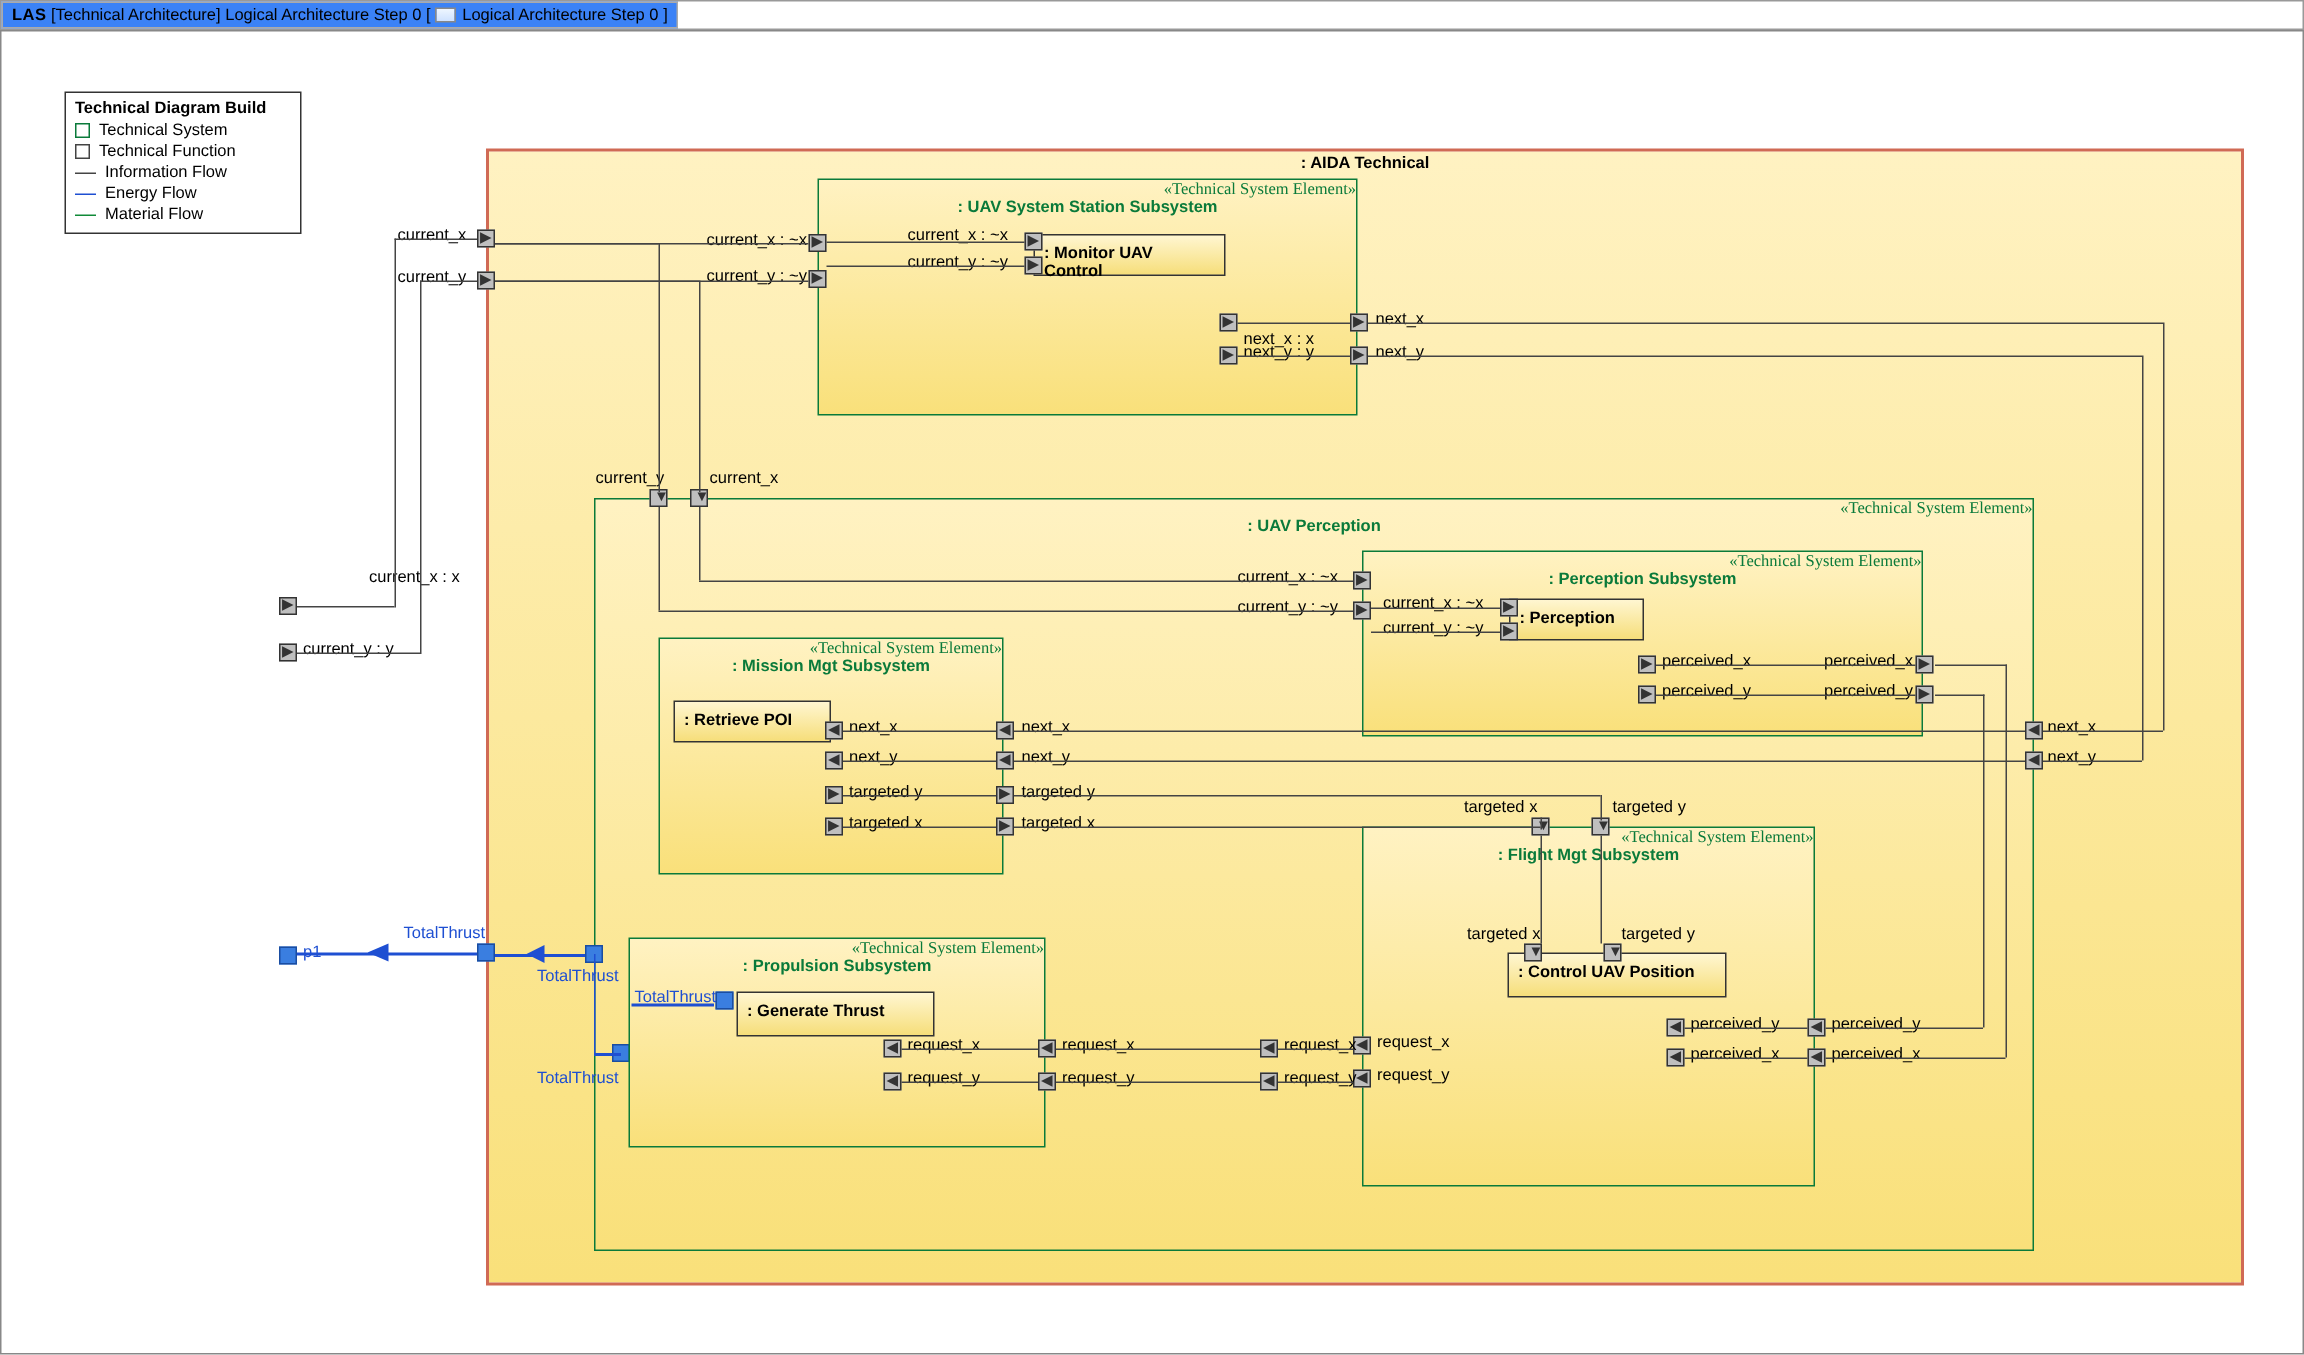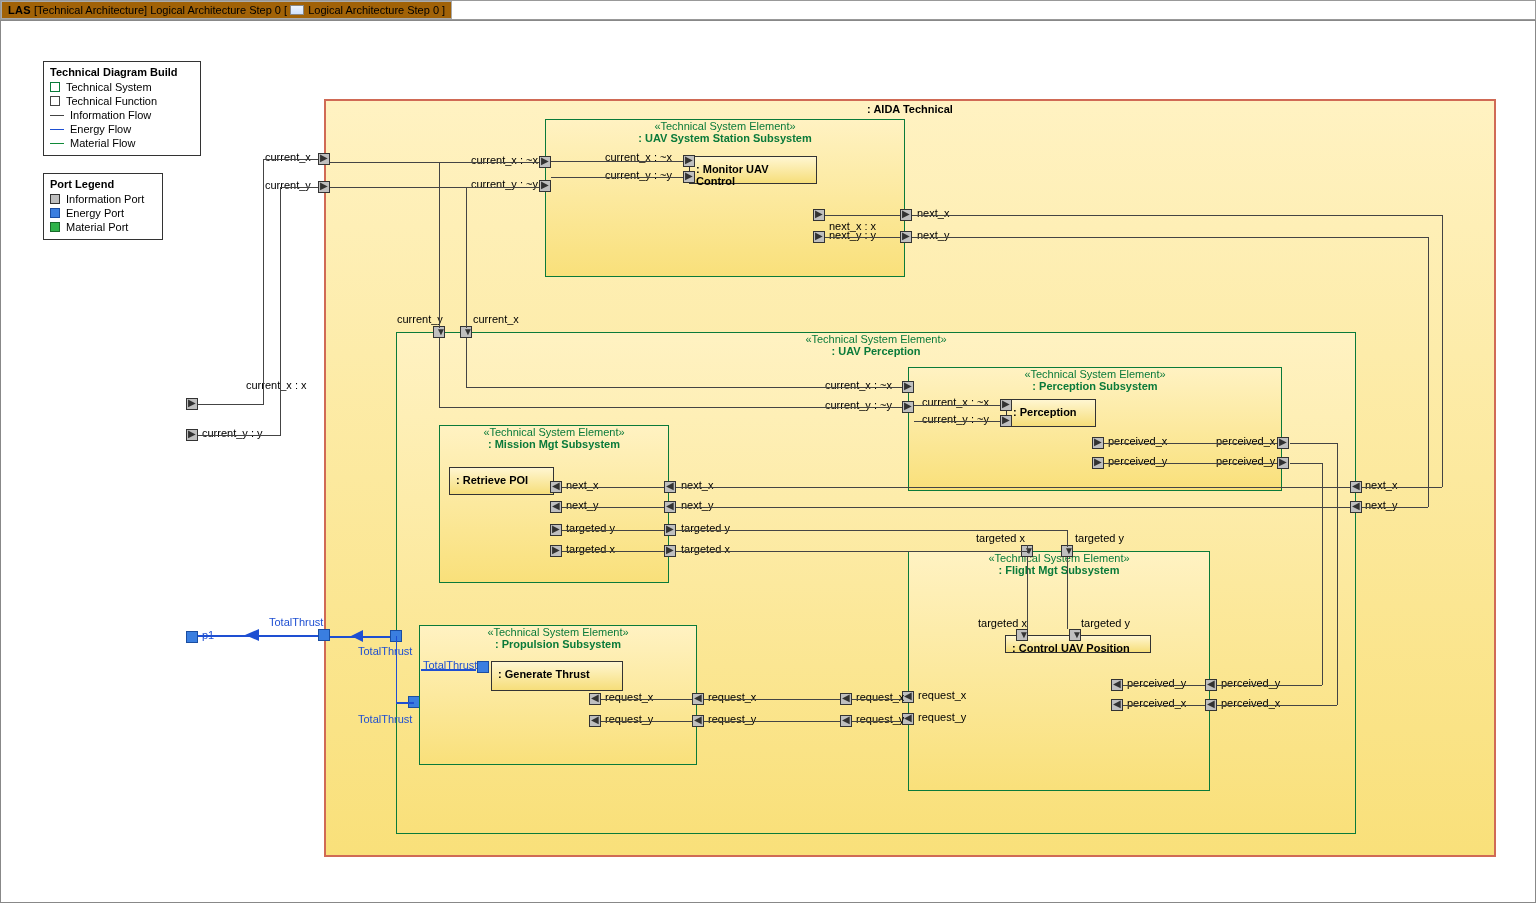--- a/index.html
+++ b/index.html
@@ -1,18 +1,18 @@
 <!DOCTYPE html>
 <html><head>
 <meta charset="utf-8">
 <style>
   * { box-sizing: border-box; }
   html, body { margin: 0; padding: 0; width: 1536px; height: 903px; background: #fff; font-family: Arial, Helvetica, sans-serif; font-size: 11px; color: #000; }
   .tab-bar { display: flex; align-items: center; height: 20px; border: 1px solid #999; border-bottom: 1px solid #999; background: #fff; }
-  .tab-item { display: flex; align-items: center; border: 1px solid #aaa; background: #a16207; padding: 1px 6px; margin-right: 2px; height: 18px; }
+  .tab-item { display: flex; align-items: center; border: 1px solid #aaa; background: #3b82f6; padding: 1px 6px; margin-right: 2px; height: 18px; }
   .tab-bold { font-weight: 700; letter-spacing: 0.3px; }
   .canvas { position: absolute; top: 20px; left: 0; right: 0; bottom: 0; border: 1px solid #888; background: #fff; }
 
   .legend-box { position: absolute; border: 1px solid #333; background: #fff; padding: 4px 6px 4px 6px; }
   .legend-title { font-weight: 700; margin-bottom: 3px; }
   .legend-row { display: flex; align-items: center; gap: 6px; margin: 2px 0; text-align: right; }
   .sq { display:inline-block; width:10px; height:10px; border:1px solid #333; background:#fff; }
   .sq.green { border-color: #0a7a3a; }
   .sq.dark { border-color: #444; }
   .sq.port-grey { background:#bfbfbf; }
@@ -20,21 +20,21 @@
   .sq.port-green { background:#2fb34a; border-color:#186a29; }
   .line { width:14px; height:0; border-top: 1px solid #333; }
   .line.blue { border-top-color:#1e4fd2; }
   .line.green { border-top-color:#108a38; }
   .line.grey { border-top-color:#444; }
 
   .block { position:absolute; border:1px solid #333; }
   .yel { background: linear-gradient(180deg,#fff2c2 0%, #f9e07a 100%); }
   .greenborder { border:1px solid #0a7a3a; }
   .redborder { border:2px solid #d06a55; }
-  .stereo { text-align:center; color:#0a7a3a; font-size:11px; }
+  .stereo { text-align:right; color:#0a7a3a; font-size:11px;font-family:Liberation Serif, serif; }
   .title { text-align:center; font-weight:700; }
   .title-green { color:#0a7a3a; }
   .title-black { color:#000; }
   .func { background: linear-gradient(180deg,#fff6d1 0%, #f6de7a 100%); border:1px solid #333; position:absolute; }
 
   .port { position:absolute; width:12px; height:12px; border:1px solid #333; background:#bfbfbf; }
   .port.blueport { background:#3a7ee0; border-color:#1a4da1; }
   .port.rarr::after { content:"▶"; position:absolute; top:-2px; left:1px; font-size:10px; color:#333;}
   .port.larr::after { content:"◀"; position:absolute; top:-2px; left:1px; font-size:10px; color:#333;}
   .port.darr::after { content:"▼"; position:absolute; top:-1px; left:2px; font-size:10px; color:#333;}
@@ -76,35 +76,20 @@
         <span class="line grey"></span>
         <span>Information Flow</span>
       </div>
     <div class="legend-row">
         <span class="line blue"></span>
         <span>Energy Flow</span>
       </div>
     <div class="legend-row">
         <span class="line green"></span>
         <span>Material Flow</span>
-      </div>
-  </div>
-  <div class="legend-box" style="left:42px; top:152px; width:120px;">
-    <div class="legend-title">Port Legend</div>
-    <div class="legend-row">
-        <span class="sq port-grey"></span>
-        <span>Information Port</span>
-      </div>
-    <div class="legend-row">
-        <span class="sq port-blue"></span>
-        <span>Energy Port</span>
-      </div>
-    <div class="legend-row">
-        <span class="sq port-green"></span>
-        <span>Material Port</span>
       </div>
   </div>
 
   <div class="port rarr" style="left:185px; top:377px;"></div>
   <div class="label" style="left:201px; top:358px;margin-left:44px;">current_x : x</div>
   <div class="port rarr" style="left:185px; top:408px;"></div>
   <div class="label" style="left:201px; top:406px;">current_y : y</div>
   <div class="port blueport" style="left:185px; top:610px;"></div>
   <div class="label blue" style="left:201px; top:608px;">p1</div>
 
@@ -215,21 +200,21 @@
   <div class="label" style="left:1215px; top:434px;">perceived_y</div>
 
   <div class="block yel greenborder" style="left:907px; top:530px; width:302px; height:240px;">
     <div class="stereo">«Technical System Element»</div>
     <div class="title title-green">: Flight Mgt Subsystem</div>
   </div>
   <div class="port darr" style="left:1020px; top:524px;"></div>
   <div class="label" style="left:975px; top:511px;">targeted x</div>
   <div class="port darr" style="left:1060px; top:524px;"></div>
   <div class="label" style="left:1074px; top:511px;">targeted y</div>
-  <div class="func" style="left:1004px; top:614px; width:146px; height:18px;">
+  <div class="func" style="left:1004px; top:614px; width:146px; height:30px;">
     <div class="title title-black" style="font-weight:700; text-align:left; padding:6px 6px;">: Control UAV Position</div>
   </div>
   <div class="port darr" style="left:1015px; top:608px;"></div>
   <div class="label" style="left:977px; top:596px;">targeted x</div>
   <div class="port darr" style="left:1068px; top:608px;"></div>
   <div class="label" style="left:1080px; top:596px;">targeted y</div>
 
   <div class="port larr" style="left:901px; top:670px;"></div>
   <div class="label" style="left:917px; top:668px;">request_x</div>
   <div class="port larr" style="left:901px; top:692px;"></div>

